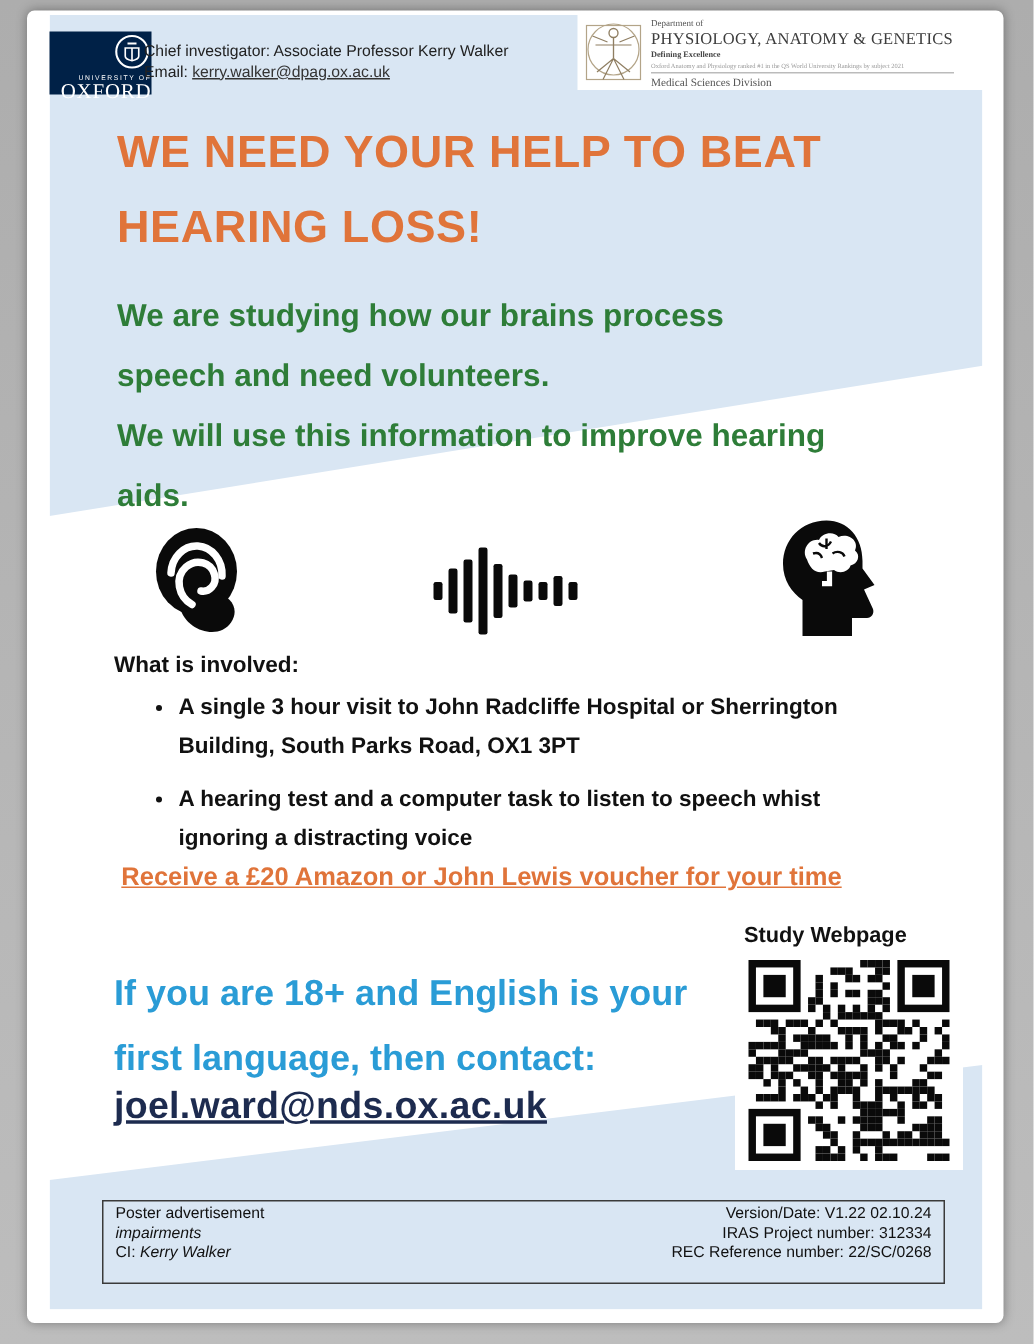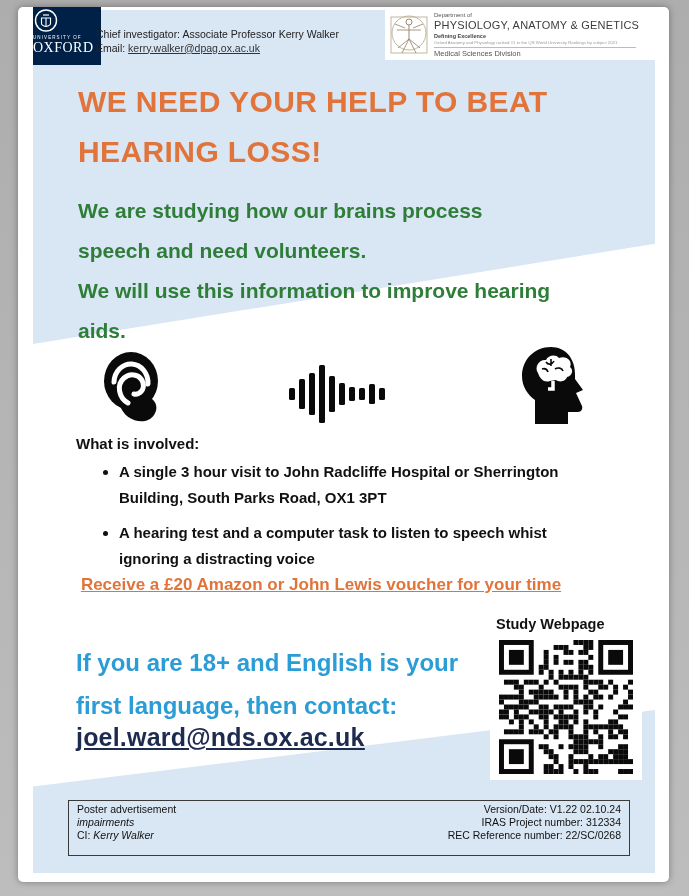--- a/index.html
+++ b/index.html
@@ -20,34 +20,34 @@
     background:#d9e6f3;
     clip-path:polygon(0 0,100% 0,100% 70%,0 100%);
   }
   .panel-bottom{
     left:15px;top:703px;width:622px;height:163px;
     background:#d9e6f3;
     clip-path:polygon(0 47%,100% 0,100% 100%,0 100%);
   }
   
   .ox-logo{
-    left:15px;top:0;width:68px;height:58px;background:#002147;
-    display:flex;flex-direction:column;align-items:flex-start;color:#fff;
+    left:15px;top:14px;width:68px;height:42px;background:#002147;
+    display:flex;flex-direction:column;align-items:flex-end;color:#fff;
   }
   .ox-uni{font-size:4.5px;letter-spacing:1.1px;margin-top:1px;}
   .ox-name{font-family:"Liberation Serif",serif;font-size:14px;letter-spacing:.5px;margin-top:0px;}
   
   .invest{left:78px;top:21px;font-size:10.5px;color:#222;line-height:13.5px;}
   .invest a{color:#333;text-decoration:underline;}
   
   .dpag{
     left:367px;top:3px;width:272px;height:50px;background:#fff;
     display:flex;align-items:stretch;padding:2px 3px;box-sizing:border-box;
   }
-  .dpag-text{margin-left:4px;display:flex;flex-direction:column;justify-content:flex-end;flex:1;}
+  .dpag-text{margin-left:4px;display:flex;flex-direction:column;justify-content:space-between;flex:1;font-family:Liberation Serif, serif;}
   .dpag-dept{font-size:6px;color:#555;margin-top:1px;}
   .dpag-name{font-size:11px;color:#3d3d3d;letter-spacing:.2px;margin-top:0.5px;white-space:nowrap;}
   .dpag-def{font-size:5.5px;color:#444;margin-top:2px;font-weight:bold;}
   .dpag-tag{font-size:4.3px;color:#9a9a9a;margin-top:1px;white-space:nowrap;}
   .dpag-div{font-size:7.5px;color:#555;margin-top:2px;border-top:.7px solid #bbb;padding-top:1.5px;width:92%;}
   
   .headline{
     left:60px;top:70px;width:560px;
     font-size:30px;font-weight:800;letter-spacing:.4px;
     color:#e0743a;line-height:50px;

